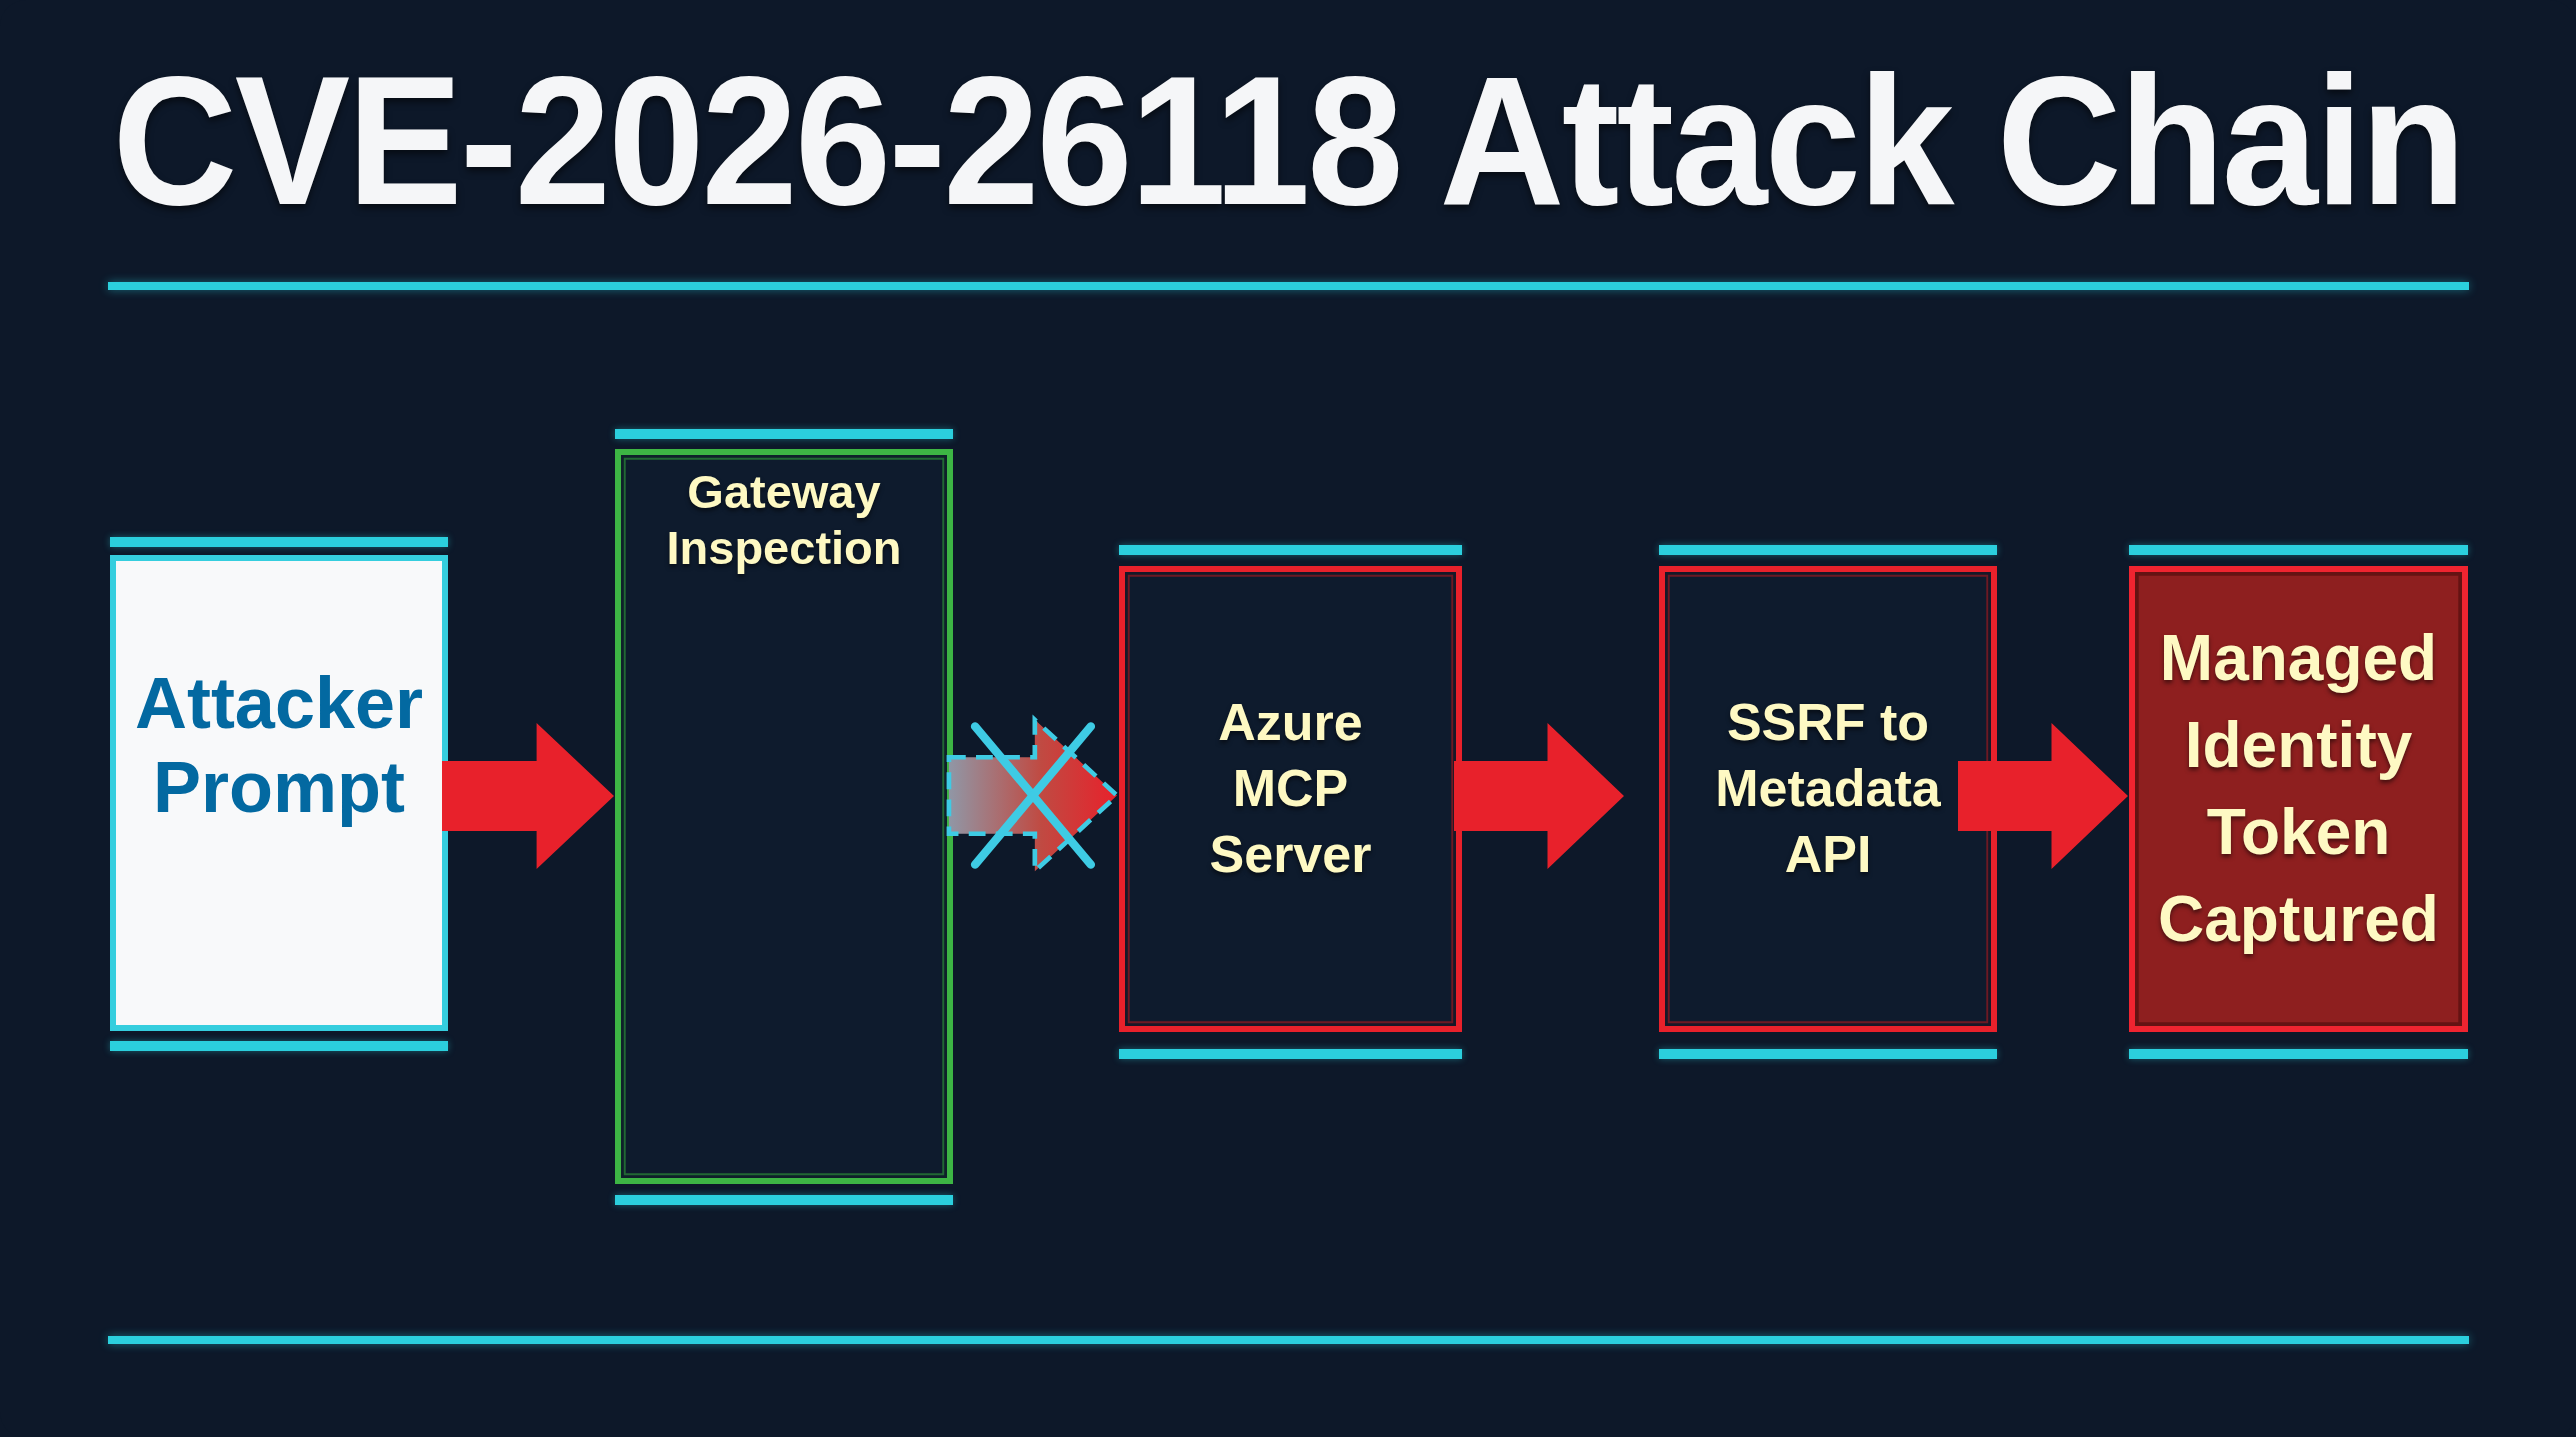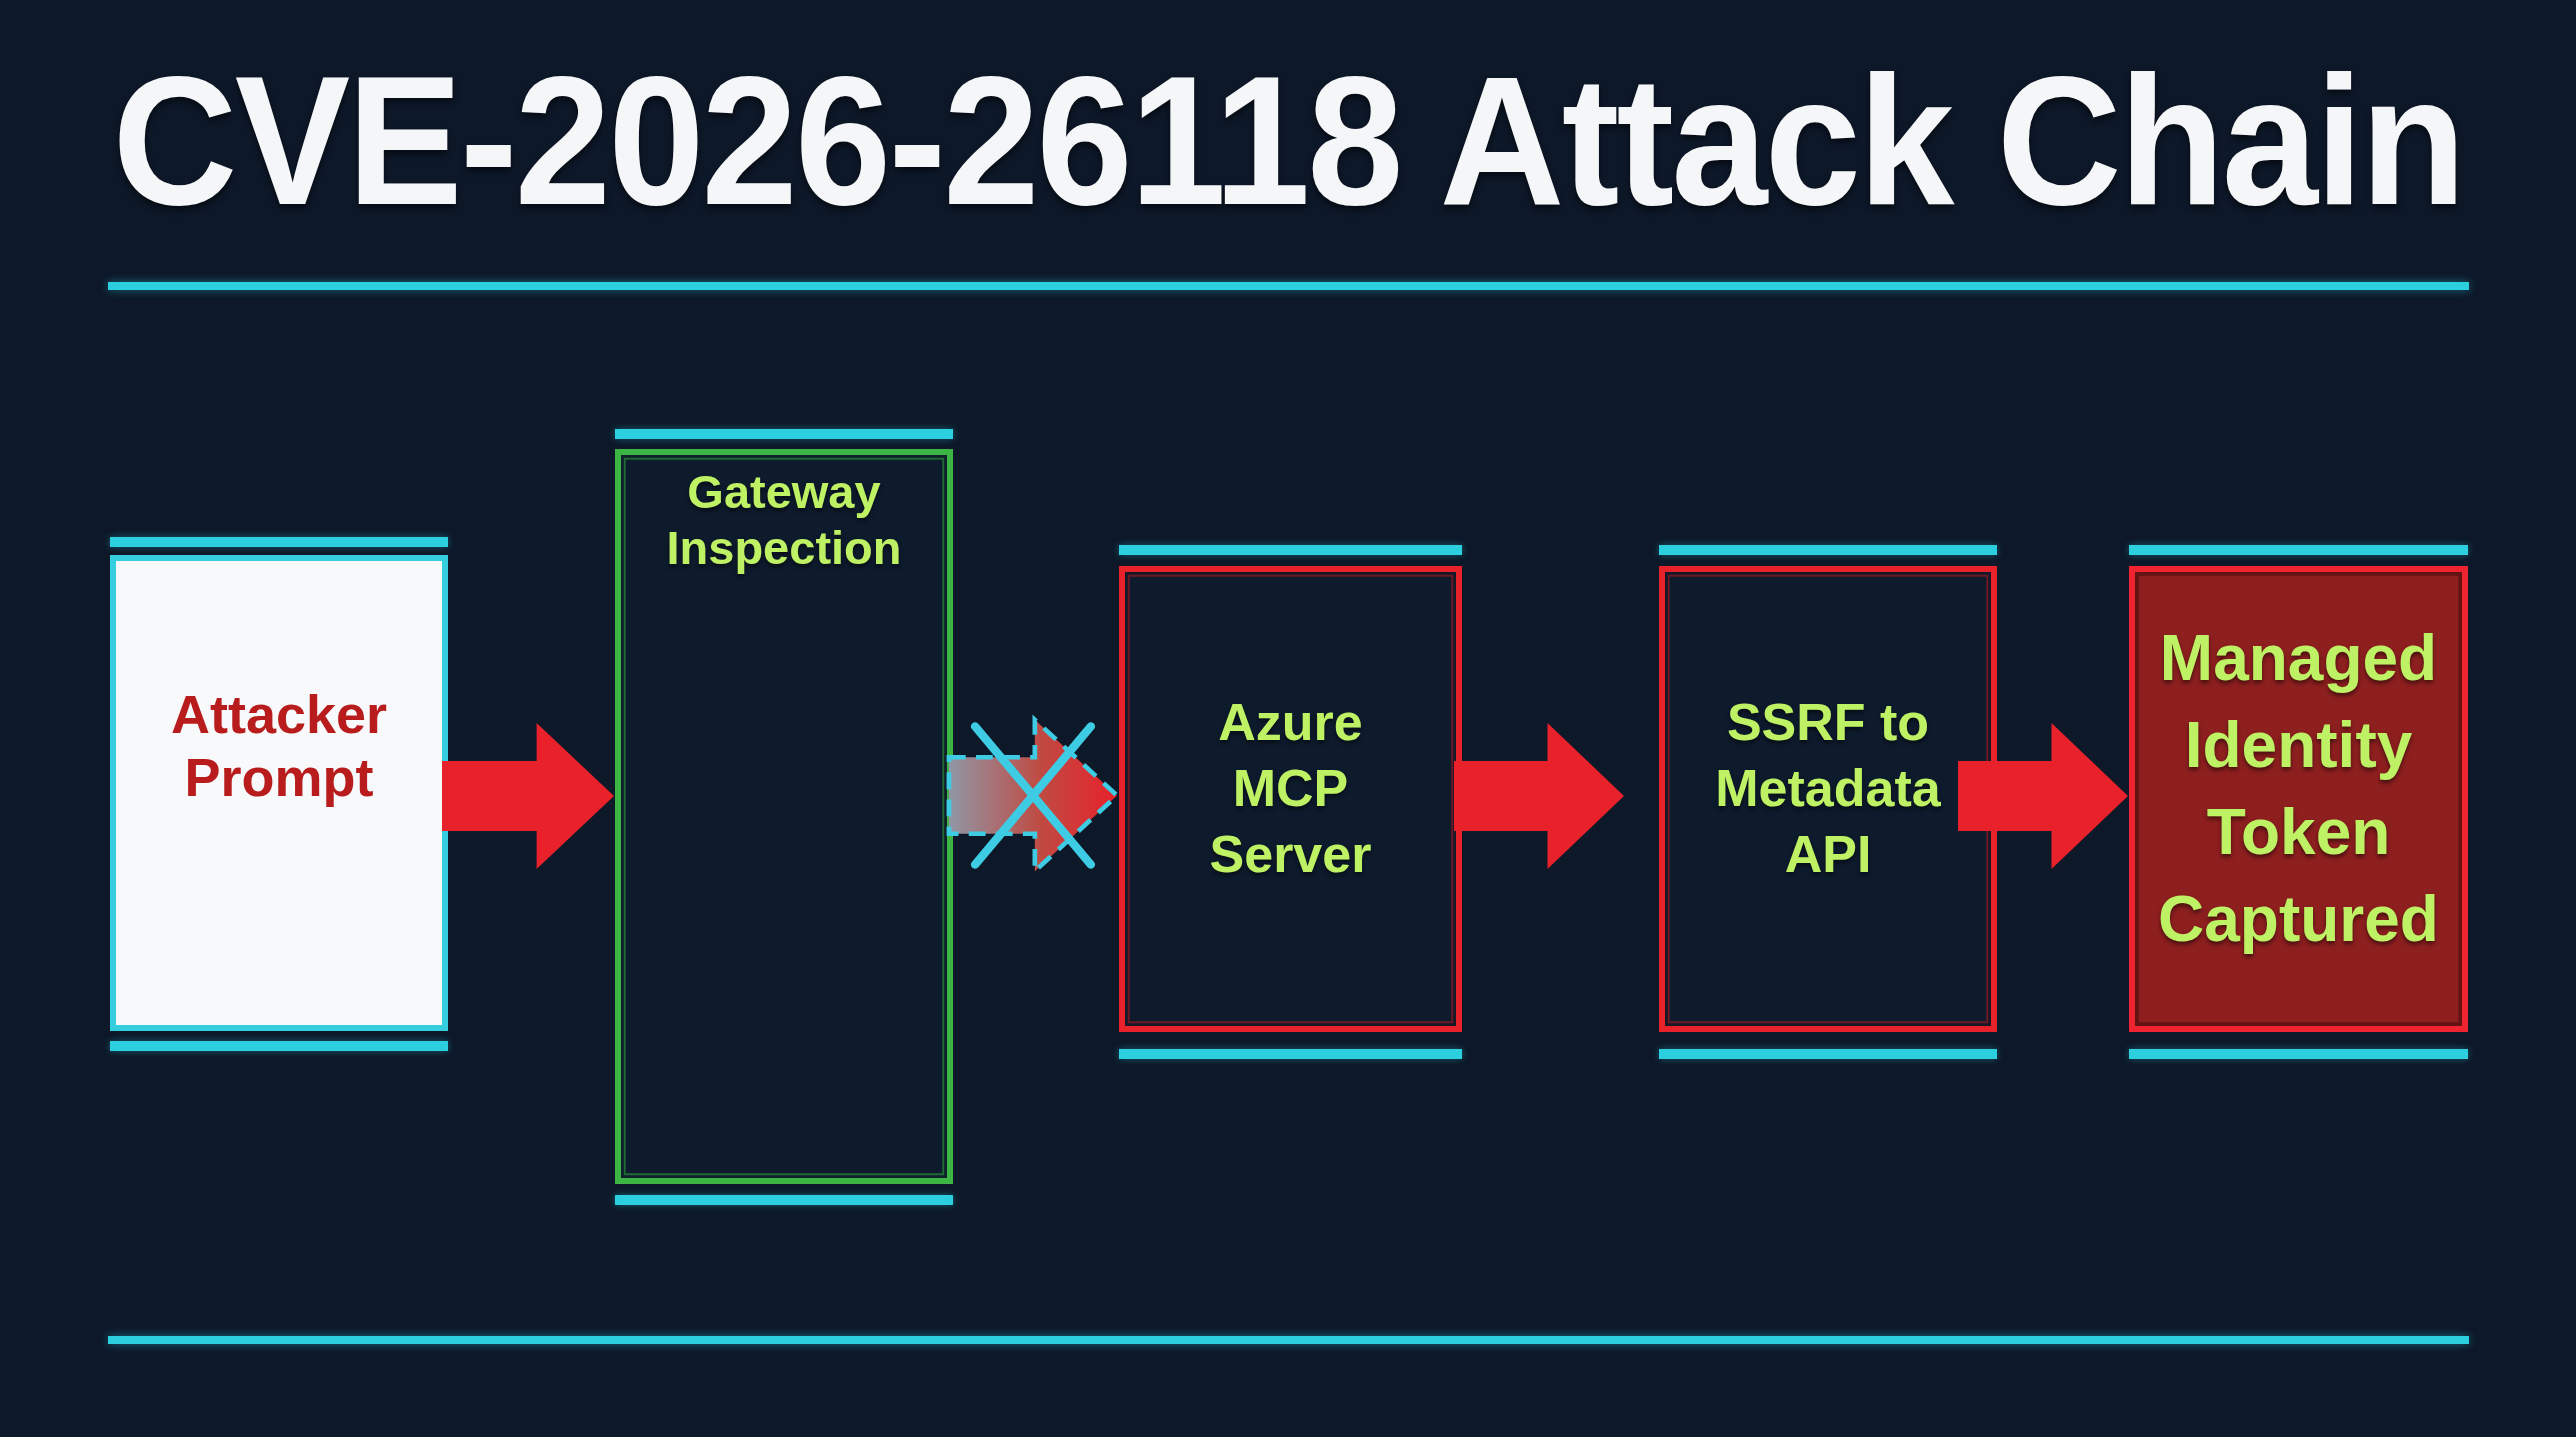--- a/index.html
+++ b/index.html
@@ -25,27 +25,27 @@
   .rule.top-rule{top:282px;}
   .rule.bottom-rule{top:1336px;}
   
   .group{position:absolute;}
   .bar{position:absolute;left:0;width:100%;height:10.3px;background:#2bcfdd;
        box-shadow:0 0 7.5px rgba(43,207,221,.4);}
   .bar.b-top{top:0;}
   .box{position:absolute;left:0;box-sizing:border-box;width:100%;
        display:flex;flex-direction:column;align-items:center;justify-content:center;}
   .label{text-align:center;font-weight:700;}
-  .light{color:#bef264;text-shadow:0 2.8px 4.7px rgba(0,0,0,.5);}
+  .light{color:#fef9c3;text-shadow:0 2.8px 4.7px rgba(0,0,0,.5);}
 
   .n1{left:110px;top:537px;width:338px;height:514px;}
   .n1 .box{top:18px;height:476px;background:#f8f9fa;border:6.6px solid #35cede;
            padding-bottom:94px;}
   .n1 .bar.b-bottom{top:504px;}
-  .n1 .label{color:#b91c1c;font-size:54px;line-height:1.16;}
+  .n1 .label{color:#0369a1;font-size:72px;line-height:1.16;}
 
   .n2{left:615px;top:429px;width:338px;height:776px;}
   .n2 .box{top:19.7px;height:735px;background:#0e1b2d;border:6.6px solid #3db544;
            justify-content:flex-start;
            box-shadow:inset 0 0 0 2.8px rgba(13,24,41,.9),inset 0 0 0 4.7px rgba(47,158,56,.6);}
   .n2 .bar.b-bottom{top:766px;}
   .n2 .label{font-size:47px;line-height:1.2;padding-top:9.4px;}
   .status-text{
     position:absolute;left:0;right:0;top:315px;text-align:center;
     color:#2eb53a;font-size:66px;font-weight:700;letter-spacing:2.8px;line-height:1;

